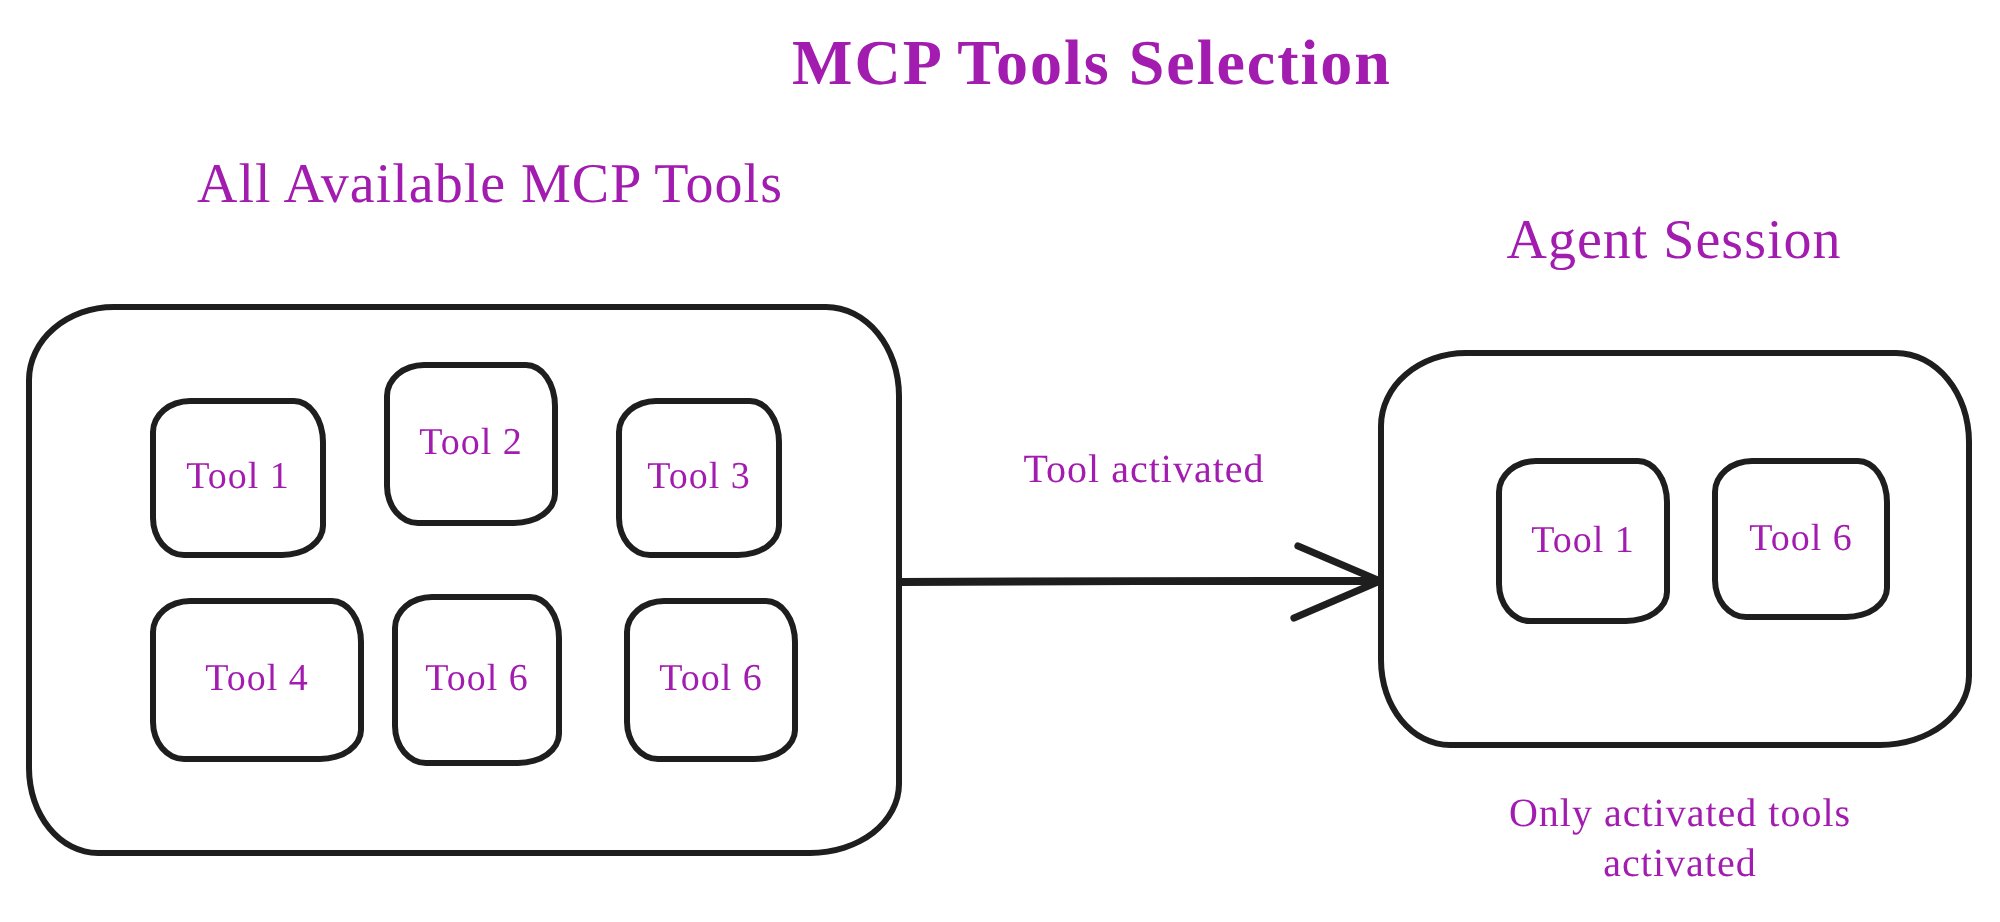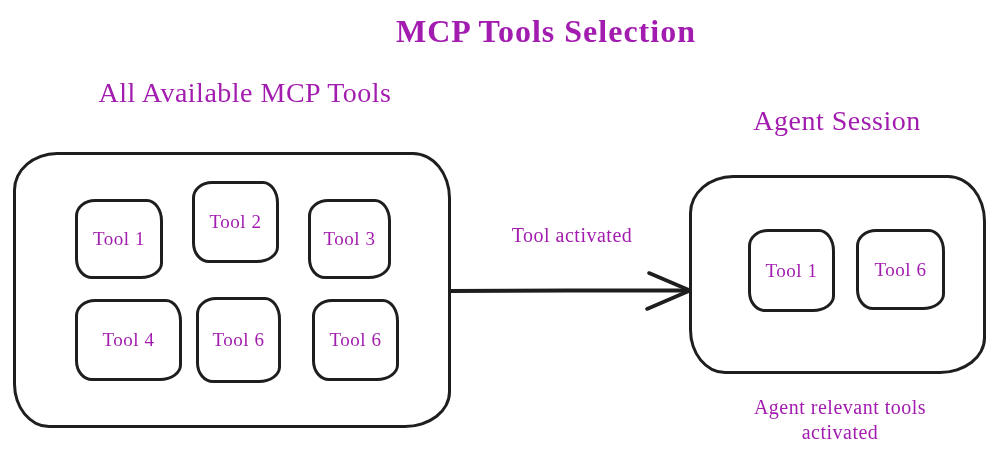--- a/index.html
+++ b/index.html
@@ -127,17 +127,17 @@
     <path d="M 201 9 L 242 26.5" fill="none" stroke="#1e1e1e" stroke-width="3.6" stroke-linecap="round"></path>
     <path d="M 199 45 L 242 26.5" fill="none" stroke="#1e1e1e" stroke-width="3.6" stroke-linecap="round"></path>
   </svg>
 
   <div class="outer-box right-box">
     <div class="tool-node rt1">Tool 1</div>
     <div class="tool-node rt6">Tool 6</div>
   </div>
 
   <div class="caption">
-    <div>Agent relevant tools</div>
+    <div>Only activated tools</div>
     <div>activated</div>
   </div>
 
 </div>
 
 </body></html>

